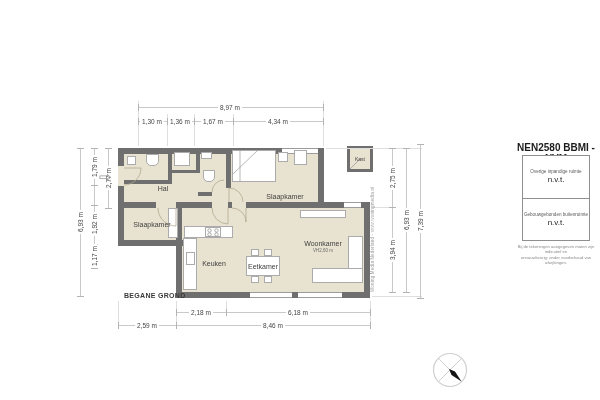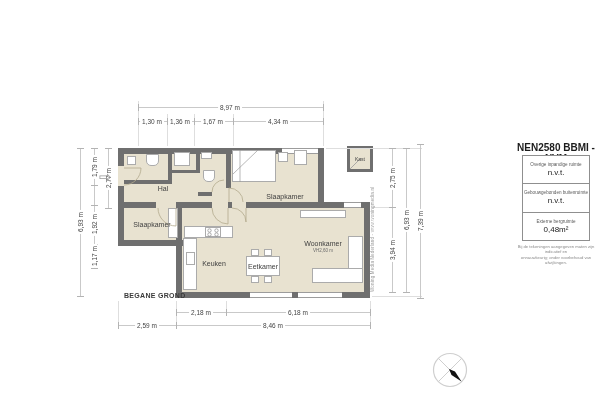--- a/index.html
+++ b/index.html
@@ -219,23 +219,19 @@
   <div class="legend-title">NEN2580 BBMI - NVM</div>
   <div class="legend-box">
     <div class="legend-row">
       <span class="legend-label">Overige inpandige ruimte</span>
       <span class="legend-value">n.v.t.</span>
     </div>
     <div class="legend-row">
       <span class="legend-label">Gebouwgebonden buitenruimte</span>
       <span class="legend-value">n.v.t.</span>
     </div>
-    <div class="legend-row">
-      <span class="legend-label">Externe bergruimte</span>
-      <span class="legend-value">0,48m²</span>
-    </div>
   </div>
   <div class="legend-note">
     <div>Bij de tekeningen aangegeven maten zijn indicatief en</div>
     <div>onnauwkeurig; onder voorbehoud van afwijkingen.</div>
   </div>
 
 </div>
 
 </body></html>

